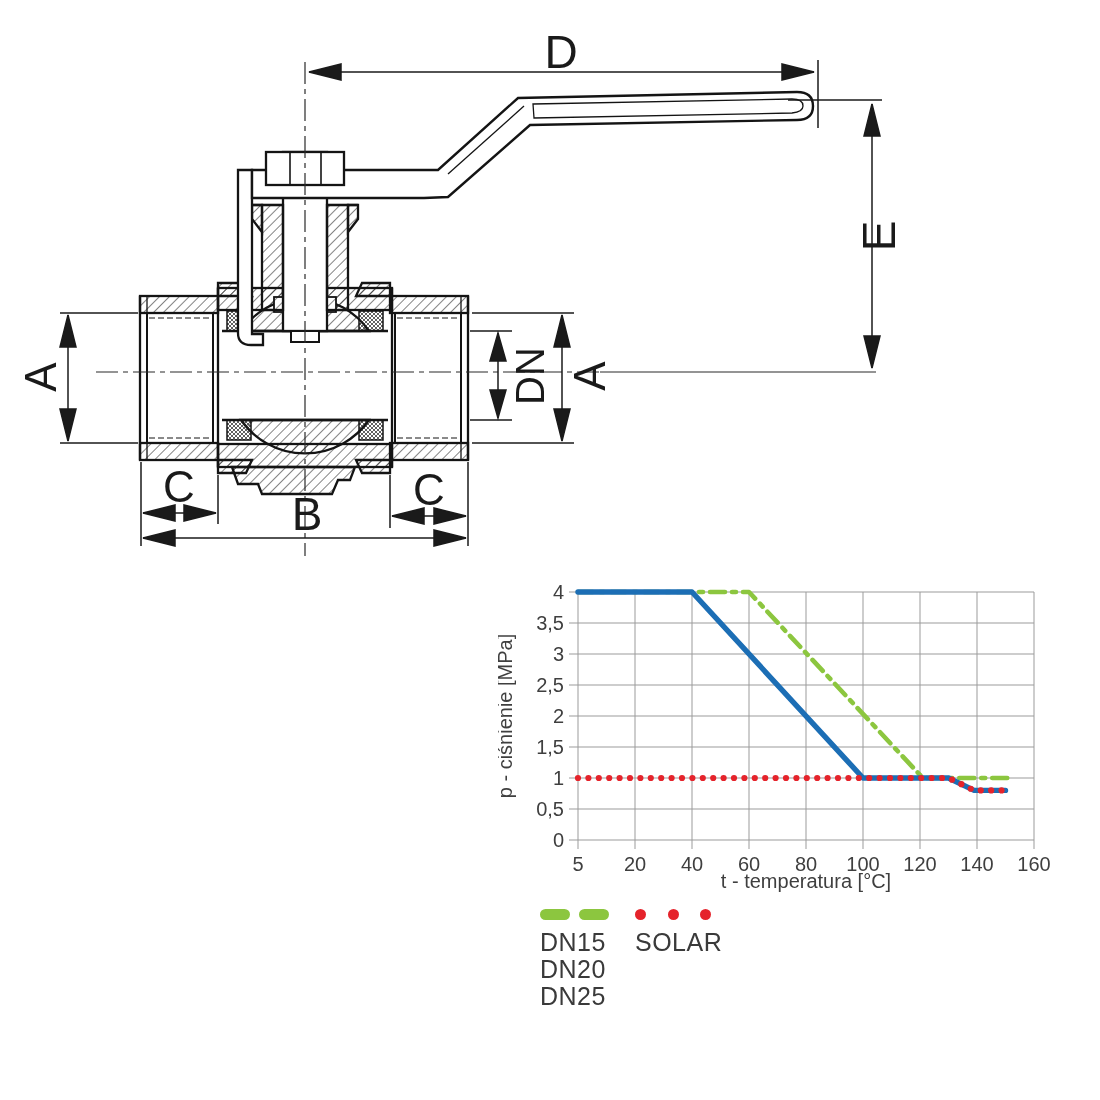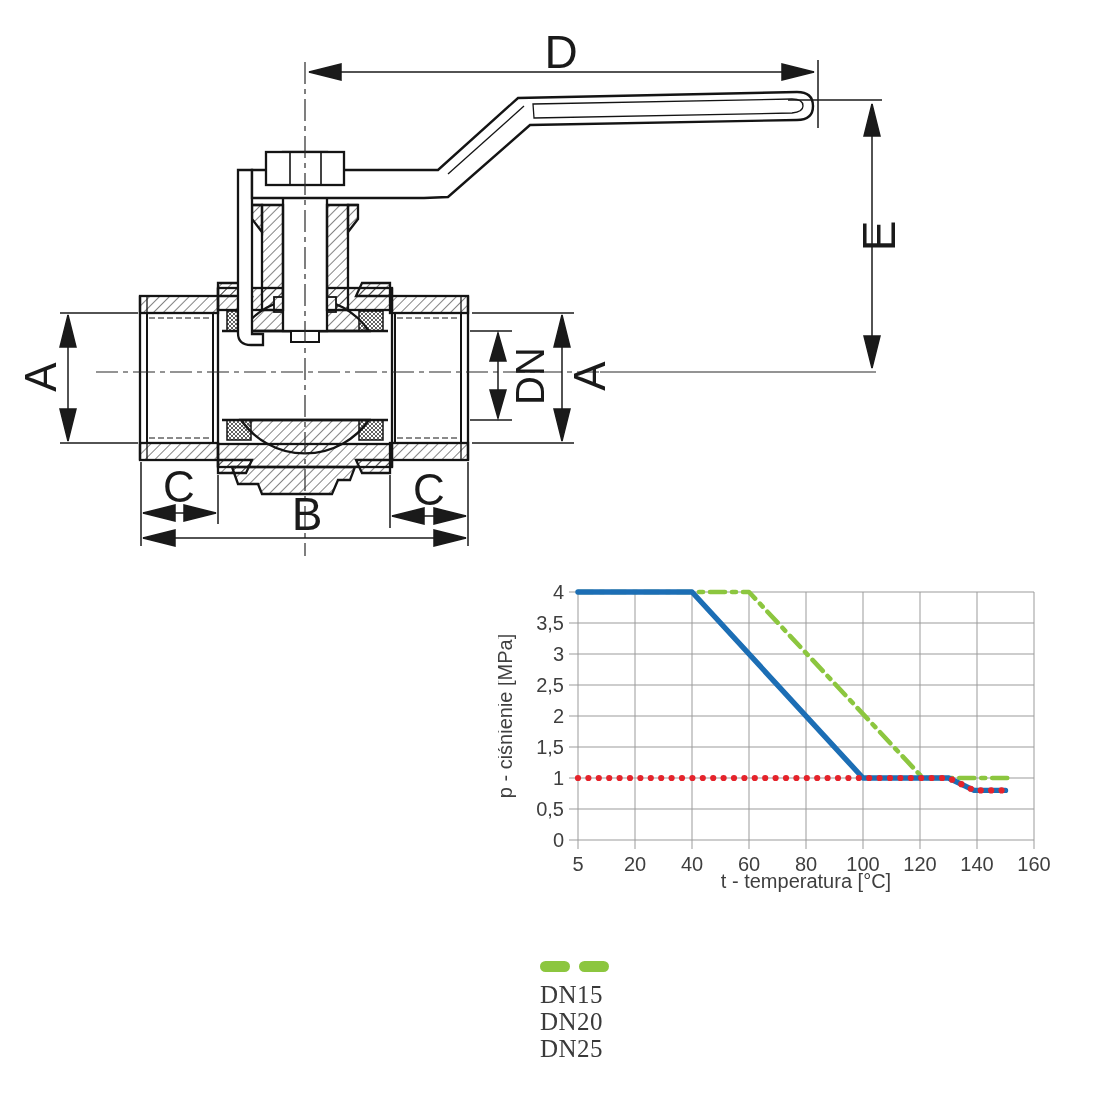--- a/index.html
+++ b/index.html
@@ -1,20 +1,20 @@
 <!DOCTYPE html>
 <html><head>
 <meta charset="utf-8">
 <style>
   html,body{margin:0;padding:0;background:#fff;}
   #page{position:relative;width:1100px;height:1100px;background:#fff;overflow:hidden;
         font-family:"Liberation Sans",sans-serif;}
   #valve-svg{position:absolute;left:0;top:0;}
   #chart-wrap{position:absolute;left:498px;top:560px;width:560px;height:336px;}
-  .legend{position:absolute;left:540px;top:960px;display:flex;font-family:Liberation Serif, serif;}
+  .legend{position:absolute;left:540px;top:908px;display:flex;}
   .lg-col{display:flex;flex-direction:column;}
   .lg-col.c1{width:95px;}
   .lg-col.c2{width:103px;}
   .sw{height:12px;display:flex;align-items:center;margin-bottom:9px;}
   .sw .dash{display:inline-block;width:30px;height:11px;border-radius:6px;margin-right:9px;}
   .sw .bar{display:inline-block;width:74px;height:11px;border-radius:6px;}
   .sw.dots{width:76px;justify-content:space-between;}
   .sw .dot{display:inline-block;width:11px;height:11px;border-radius:50%;}
   .lg-lab{font-size:25px;line-height:27px;color:#3a3a3a;letter-spacing:.5px;}
   text{font-family:"Liberation Sans",sans-serif;}
@@ -299,15 +299,23 @@
   <div class="legend">
     <div class="lg-col c1">
       <div class="sw">
           <i class="dash" style="background: rgb(140, 198, 63);"></i>
           <i class="dash" style="background: rgb(140, 198, 63);"></i>
         </div>
       <div class="lg-lab">DN15</div>
       <div class="lg-lab">DN20</div>
       <div class="lg-lab">DN25</div>
     </div>
+    <div class="lg-col">
+      <div class="sw dots">
+          <i class="dot" style="background: rgb(229, 35, 43);"></i>
+          <i class="dot" style="background: rgb(229, 35, 43);"></i>
+          <i class="dot" style="background: rgb(229, 35, 43);"></i>
+        </div>
+      <div class="lg-lab">SOLAR</div>
+    </div>
   </div>
 
 </div>
 
 </body></html>

